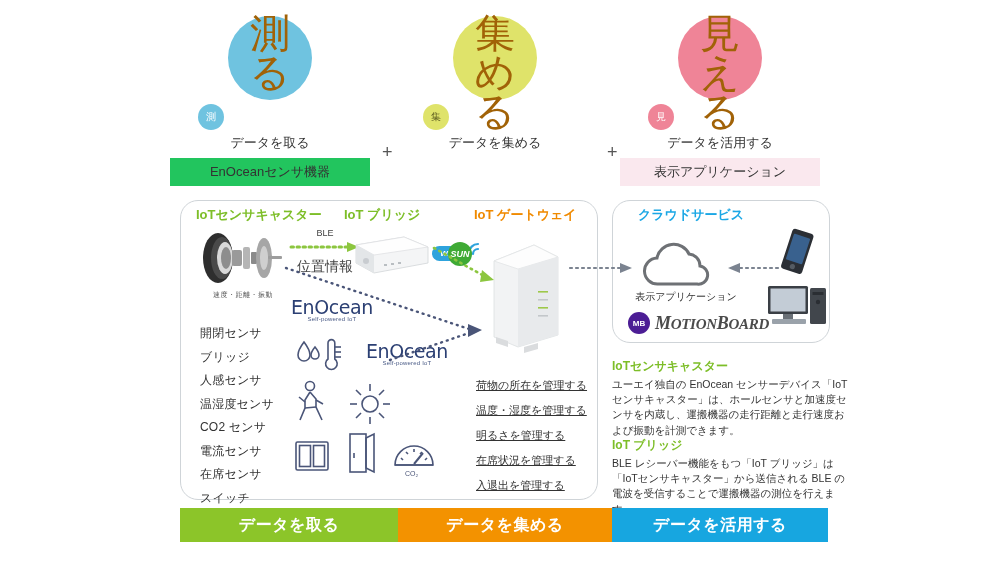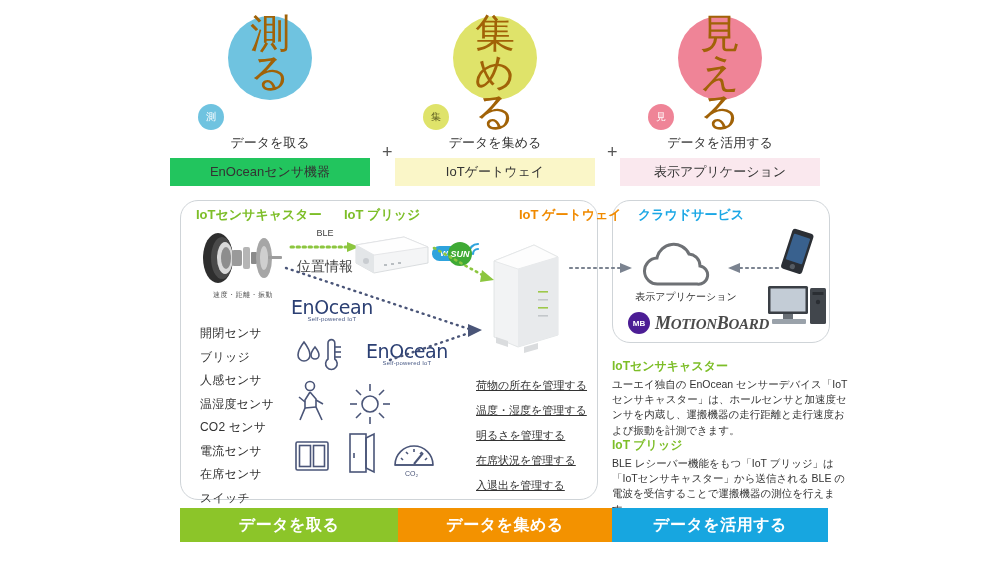--- a/index.html
+++ b/index.html
@@ -29,21 +29,21 @@
   .p1{left:212px;} .p2{left:437px;}
 
   
   .panelL{position:absolute;left:180px;top:200px;width:418px;height:300px;
           border:1.4px solid #cfd4d8;border-radius:18px;box-sizing:border-box;background:#fff;}
   .panelR{position:absolute;left:612px;top:200px;width:218px;height:143px;
           border:1.4px solid #cfd4d8;border-radius:18px;box-sizing:border-box;background:#fff;}
 
   .hdr{position:absolute;font-size:13px;font-weight:bold;}
   .hdr-green{color:#7dbe28;}
-  .hdr-orange{color:#f08a00;margin-left:45px;}
+  .hdr-orange{color:#f08a00;}
   .hdr-blue{color:#1ba7e5;}
 
   .h-caster{left:196px;top:206px;}
   .h-bridge{left:344px;top:206px;}
   .h-gw{left:474px;top:206px;}
   .h-cloud{left:638px;top:206px;}
 
   
   .caster{position:absolute;left:198px;top:230px;width:86px;height:56px;}
   .cast-lbl{position:absolute;left:198px;top:290px;width:90px;text-align:center;
@@ -133,21 +133,20 @@
       <div class="chip" style="background:#22c55e">EnOceanセンサ機器</div>
     </div>
 
     <div class="plus p1">+</div>
 
     <div class="concept c2">
       <div class="circle circ-big" style="background:#dfe36a"></div>
       <div class="kanji">集める</div>
       <div class="circ-sm" style="background:#dfe36a;color:#5c5c20">集</div>
       <div class="cap">データを集める</div>
-      <div class="chip" style="background:#faf6c8">IoTゲートウェイ</div>
     </div>
 
     <div class="plus p2">+</div>
 
     <div class="concept c3">
       <div class="circle circ-big" style="background:#ef8497"></div>
       <div class="kanji">見える</div>
       <div class="circ-sm" style="background:#ef8497">見</div>
       <div class="cap">データを活用する</div>
       <div class="chip" style="background:#fae8ee">表示アプリケーション</div>

